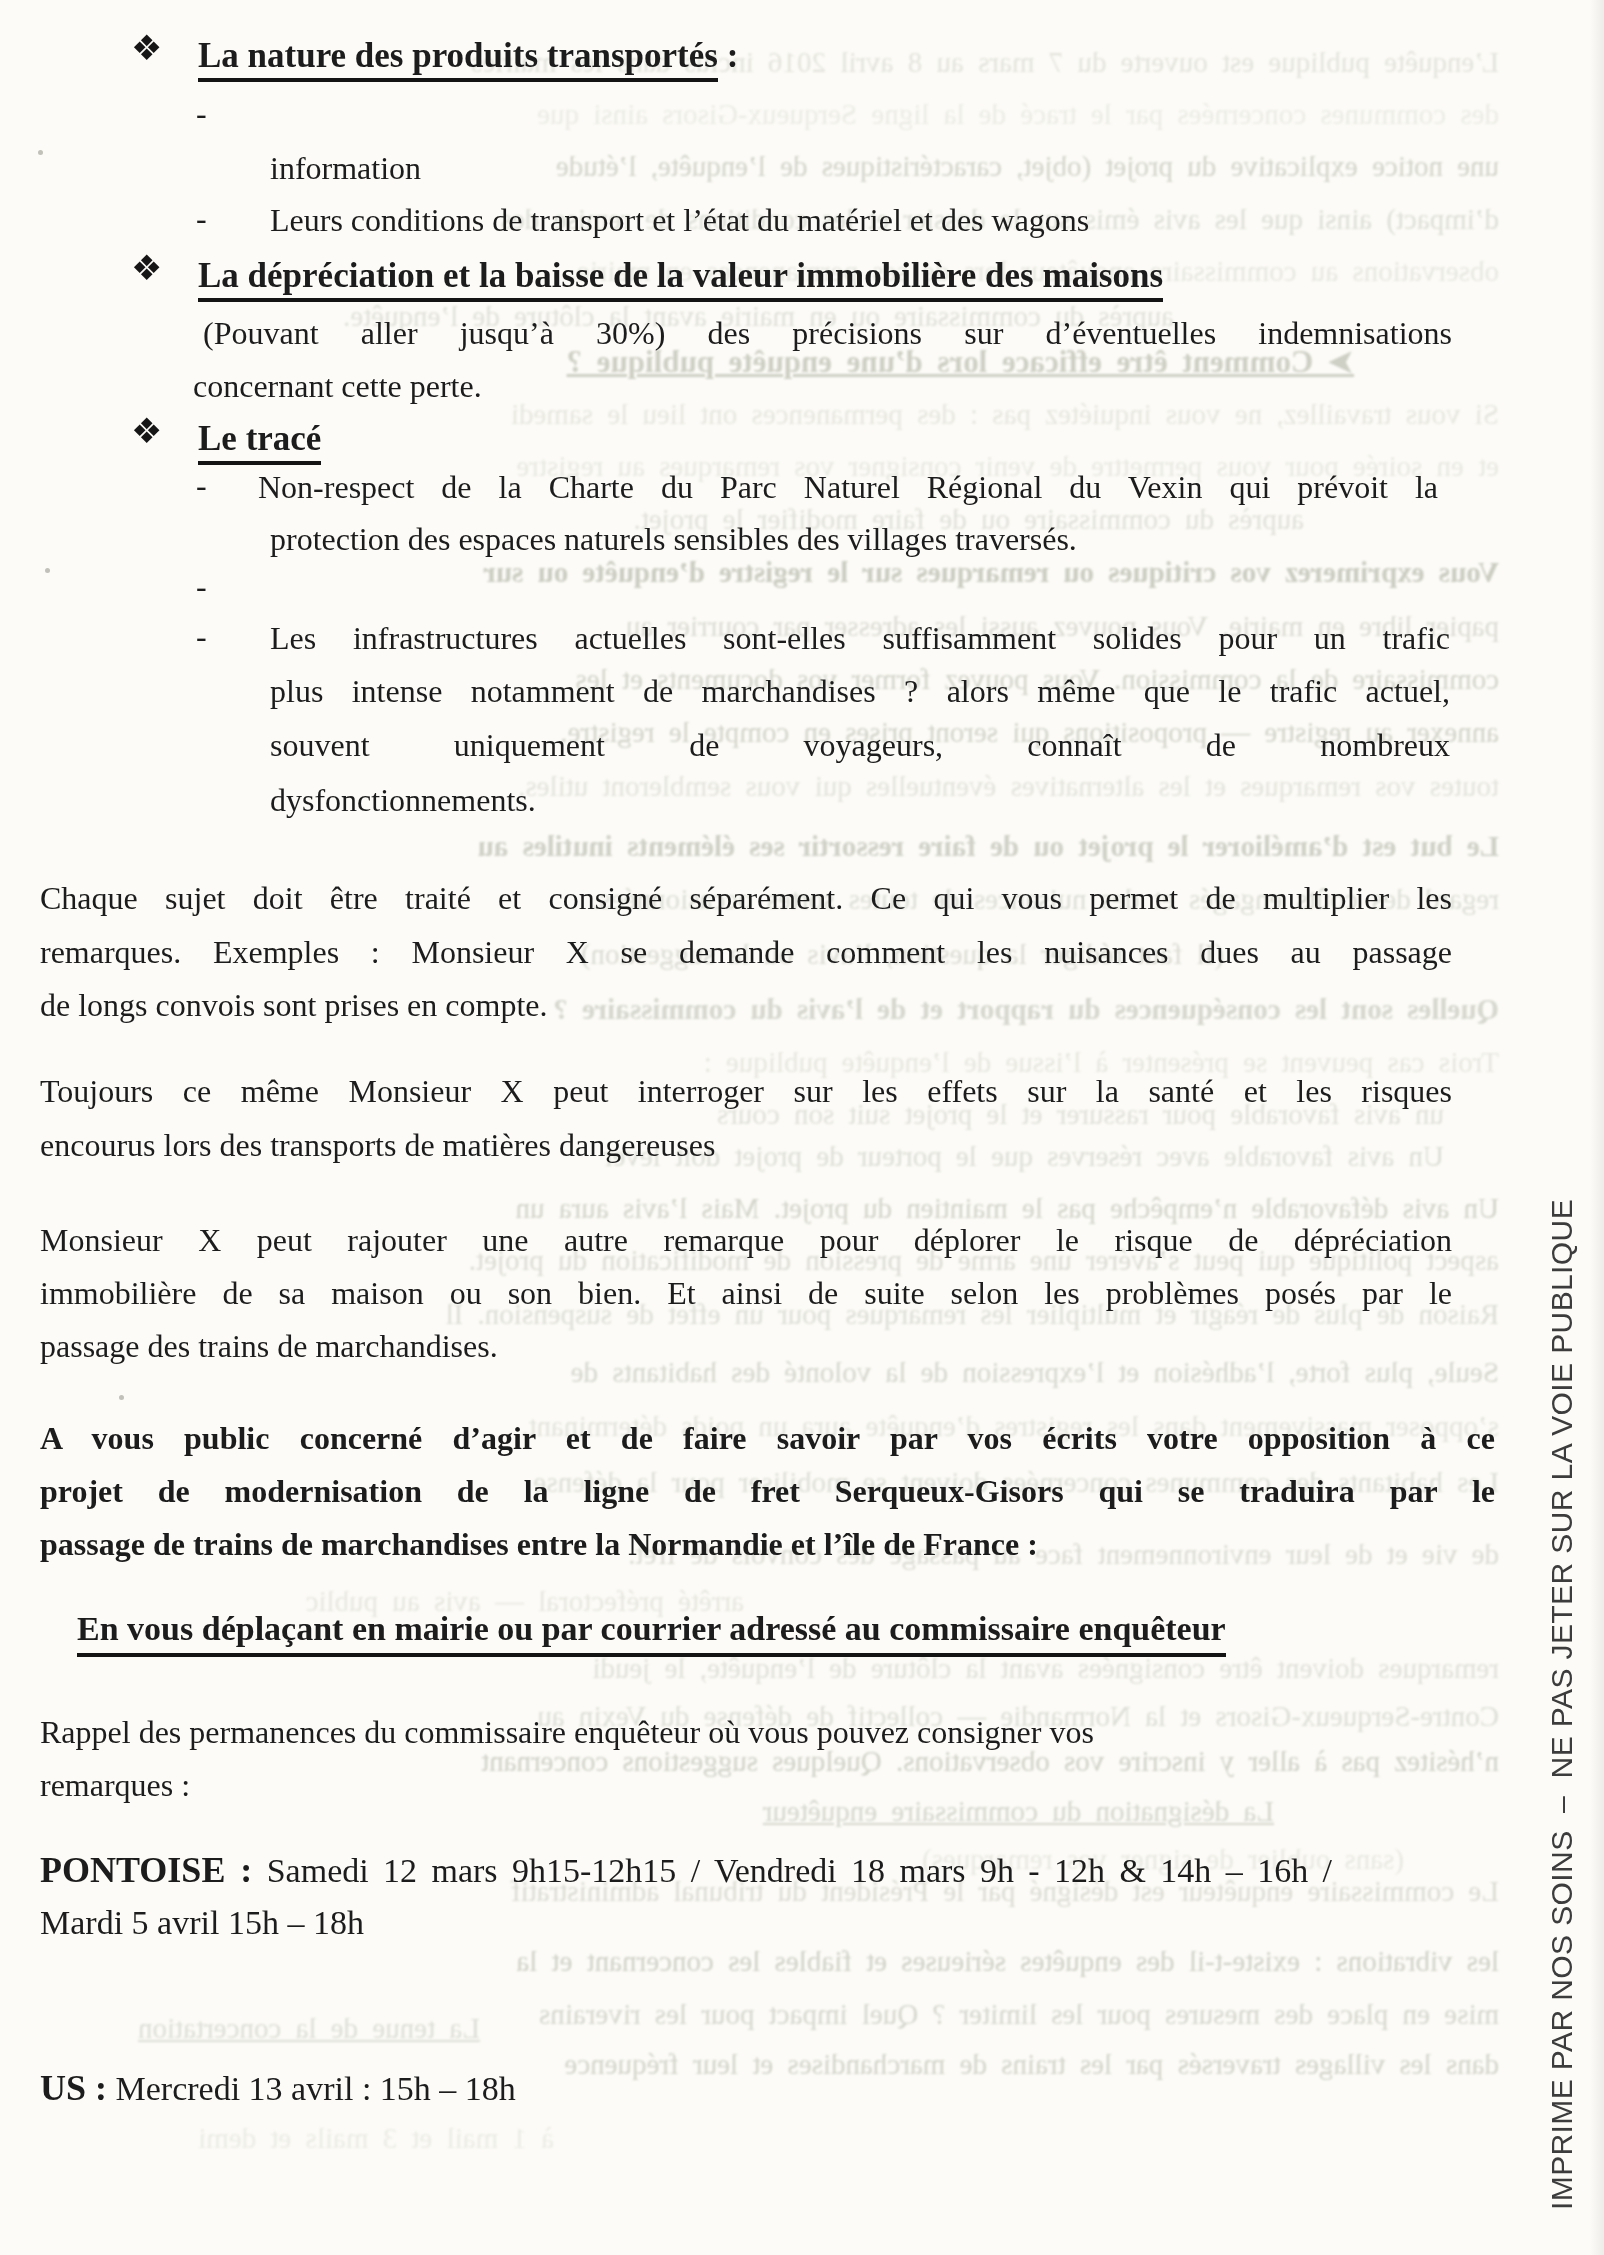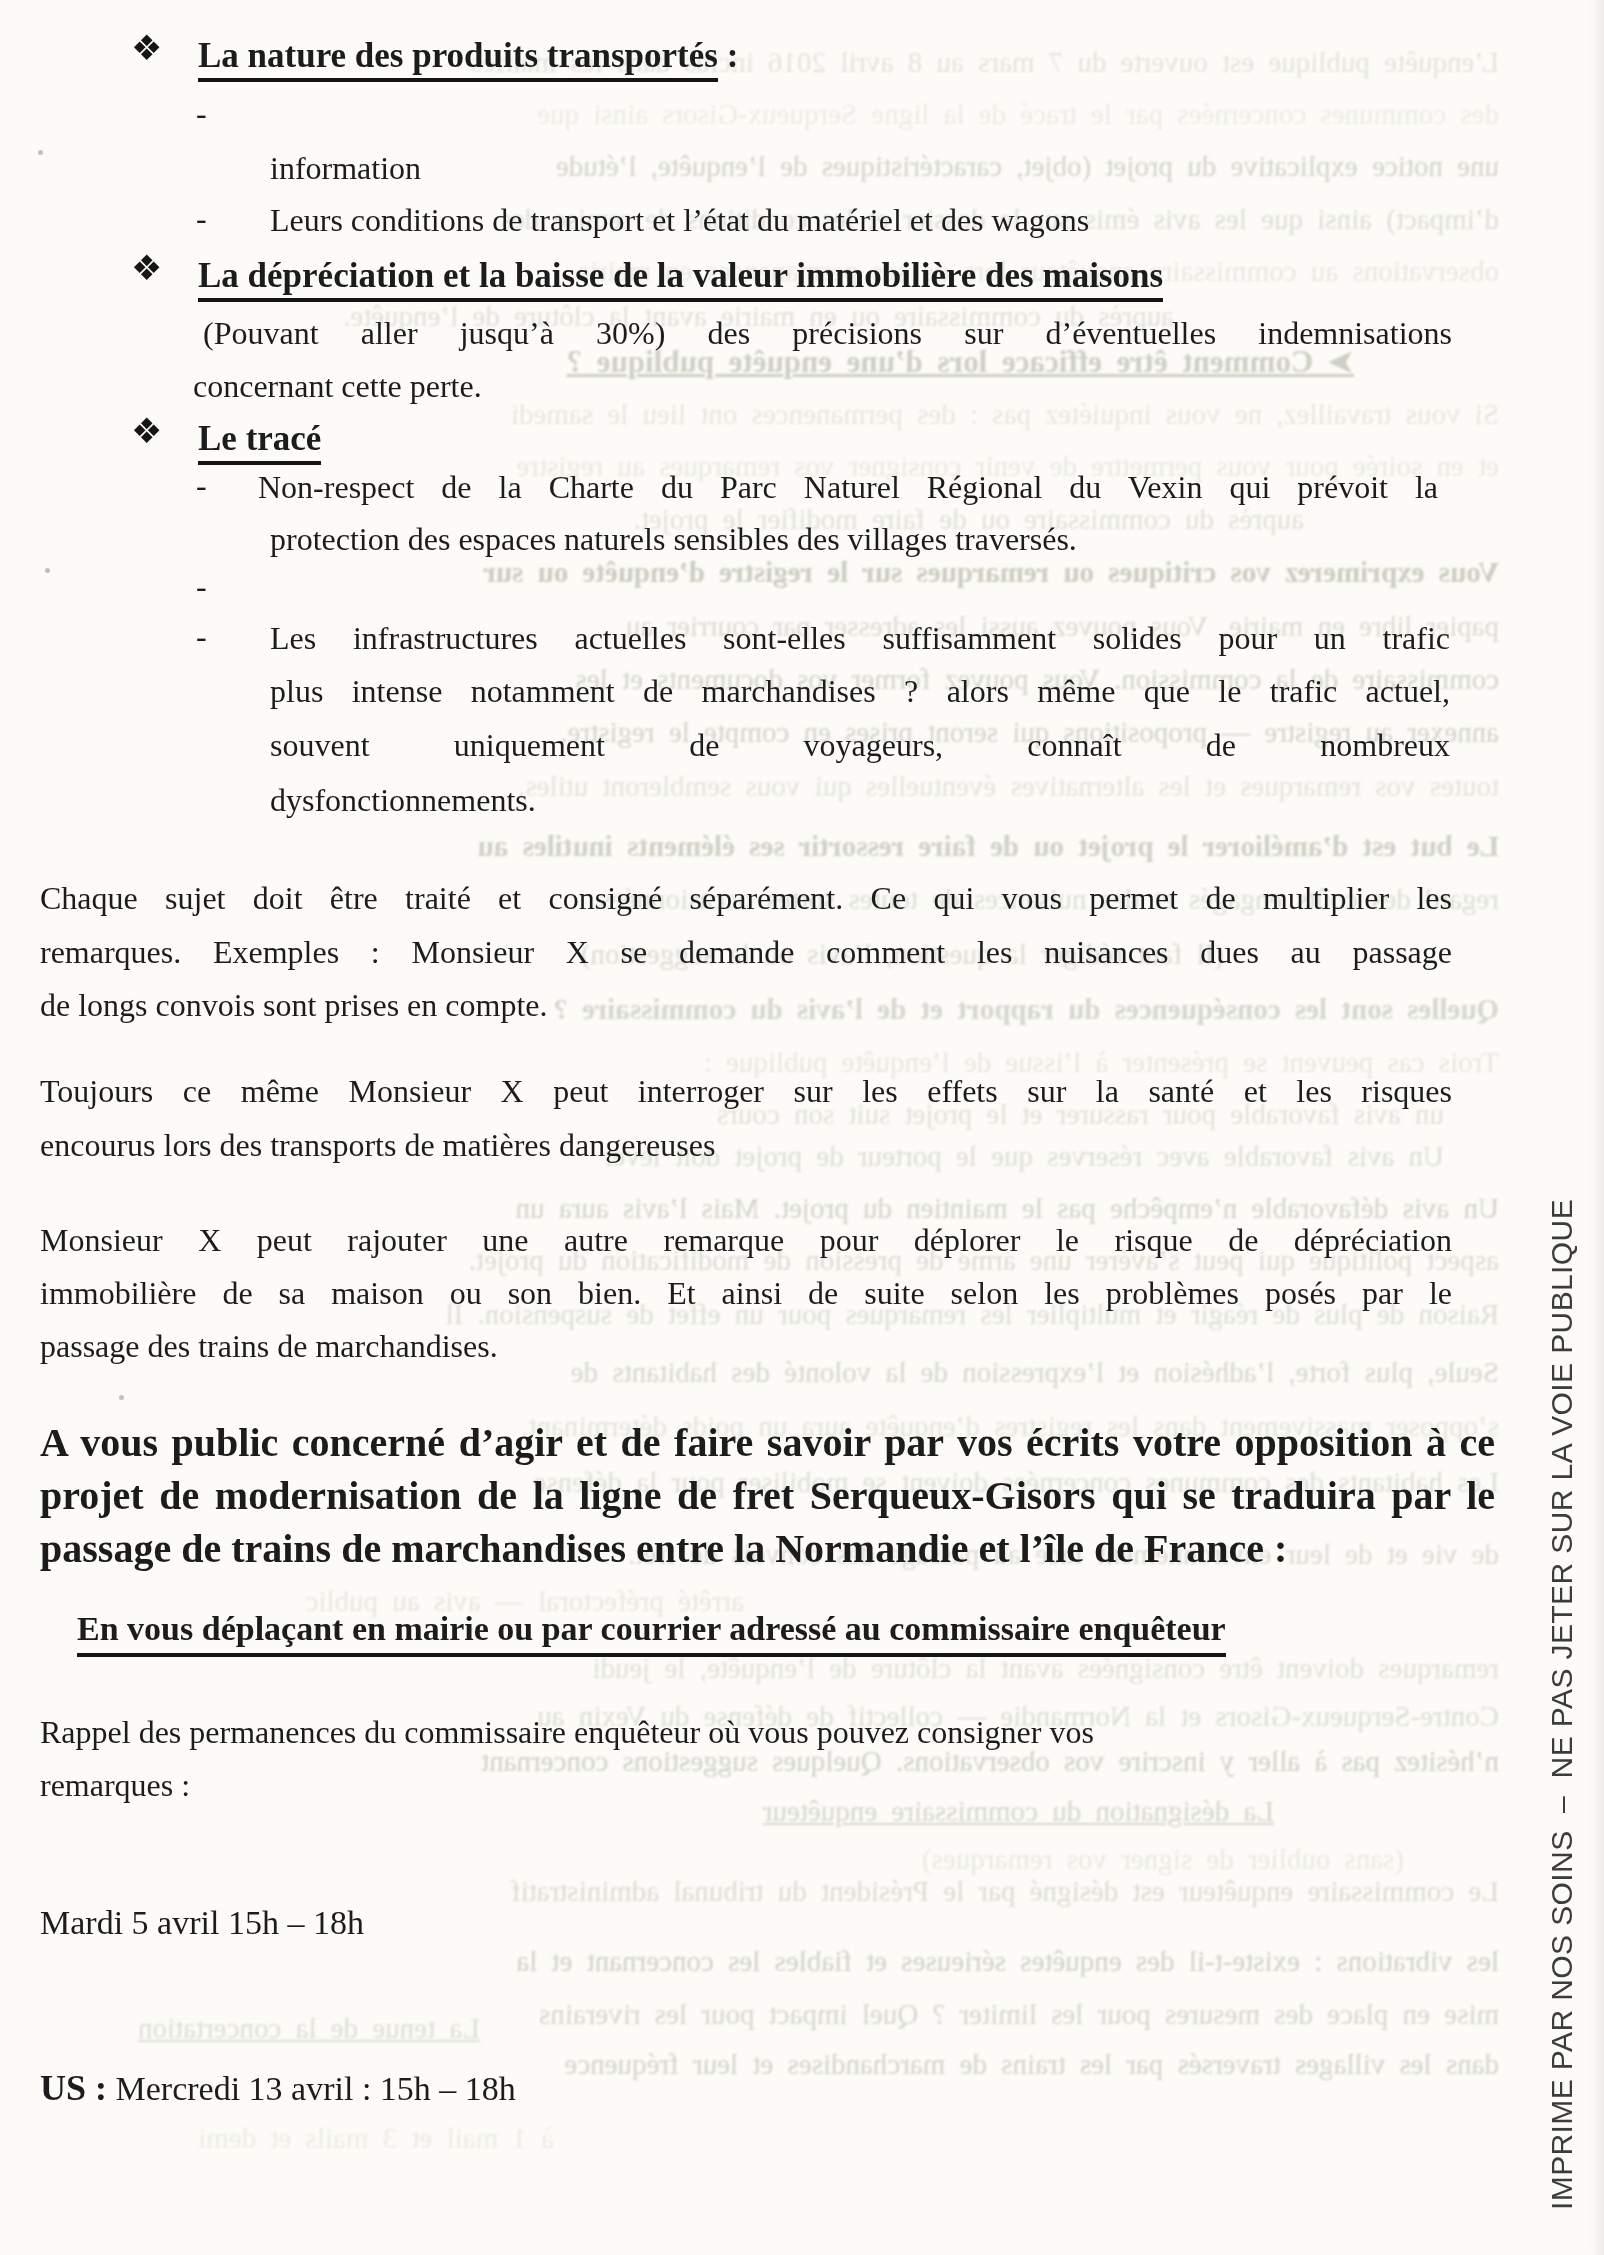--- a/index.html
+++ b/index.html
@@ -22,21 +22,21 @@
   .bb{font-weight:bold;}
   .bu{text-decoration:underline;}
   
   .ln{position:absolute;font-size:32px;line-height:1.25;white-space:nowrap;}
   .j{white-space:normal;text-align:justify;text-align-last:justify;}
   .bullet{position:absolute;left:131px;font-size:35px;color:#161616;
           font-family:"DejaVu Sans",sans-serif;}
   .dash{position:absolute;left:196px;font-size:32px;}
   .h{position:absolute;left:198px;font-size:35px;font-weight:bold;white-space:nowrap;margin-top:8px;}
   .hu{border-bottom:4px solid #141414;padding-bottom:3px;}
-  .boldp{font-weight:bold;font-size:40px;}
+  .boldp{font-weight:bold;font-size:32px;}
   .call{position:absolute;left:77px;font-size:34px;font-weight:bold;white-space:nowrap;
         border-bottom:4px solid #141414;padding-bottom:5px;}
   .sched{font-size:34px;}
   .sched b{font-size:36px;}
   .sidebar{
     position:absolute;left:1117px;top:1748px;width:890px;height:34px;
     transform:rotate(-90deg);transform-origin:center;
     font-family:"Liberation Sans","DejaVu Sans",sans-serif;
     font-size:30px;letter-spacing:0.4px;color:#3c3c3c;white-space:nowrap;
   }
@@ -129,20 +129,21 @@
 
   <div class="ln j boldp" style="left:40px;top:1418px;width:1455px">A  vous public concerné d’agir et de faire savoir par  vos écrits votre opposition à ce</div>
   <div class="ln j boldp" style="left:40px;top:1471px;width:1455px">projet de modernisation de la ligne de fret Serqueux-Gisors qui se traduira par le</div>
   <div class="ln boldp" style="left:40px;top:1524px">passage de trains de marchandises entre la Normandie et l’île de France :</div>
 
   <div class="call" style="top:1610px">En vous déplaçant en mairie ou par courrier adressé au commissaire enquêteur</div>
 
   <div class="ln" style="left:40px;top:1712px">Rappel des permanences du commissaire enquêteur où vous pouvez consigner vos</div>
   <div class="ln" style="left:40px;top:1765px">remarques :</div>
 
+  <div class="ln j sched" style="left:40px;top:1848px;width:1292px"><b>PONTOISE :</b><span> Samedi 12 mars  9h15-12h15 / Vendredi 18 mars  9h - 12h &amp; 14h – 16h /</span></div>
   <div class="ln sched" style="left:40px;top:1902px">Mardi  5 avril 15h – 18h</div>
   <div class="ln sched" style="left:40px;top:2066px"><b>US :</b><span> Mercredi  13 avril : 15h – 18h</span></div>
 
   <div class="sidebar">IMPRIME PAR NOS SOINS&nbsp; –&nbsp; NE PAS JETER SUR LA VOIE PUBLIQUE</div>
 
   <div class="speck" style="left:38px;top:150px"></div>
   <div class="speck" style="left:45px;top:568px"></div>
   <div class="speck" style="left:119px;top:1395px"></div>
   <div class="edge-right"></div>
 </div>

